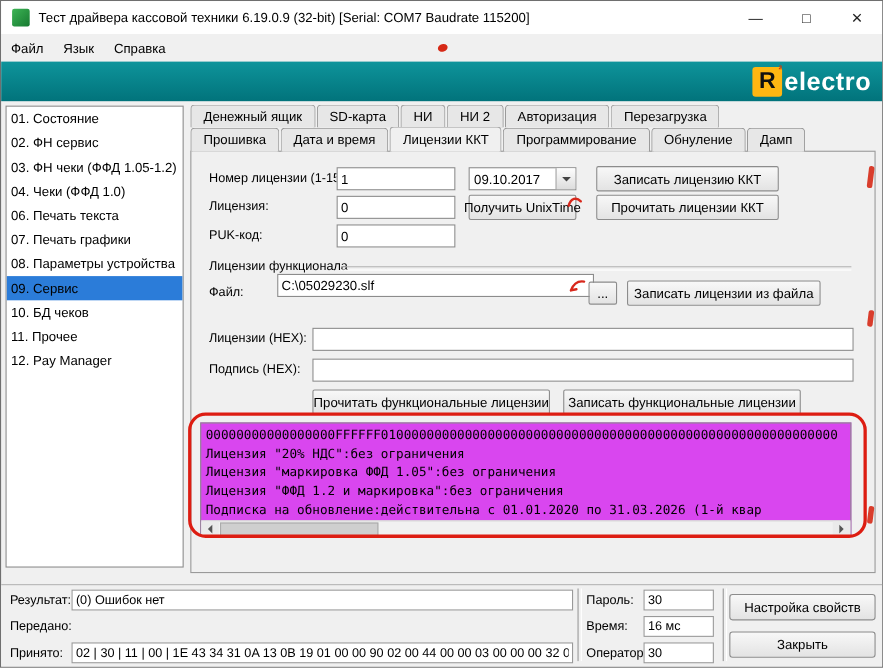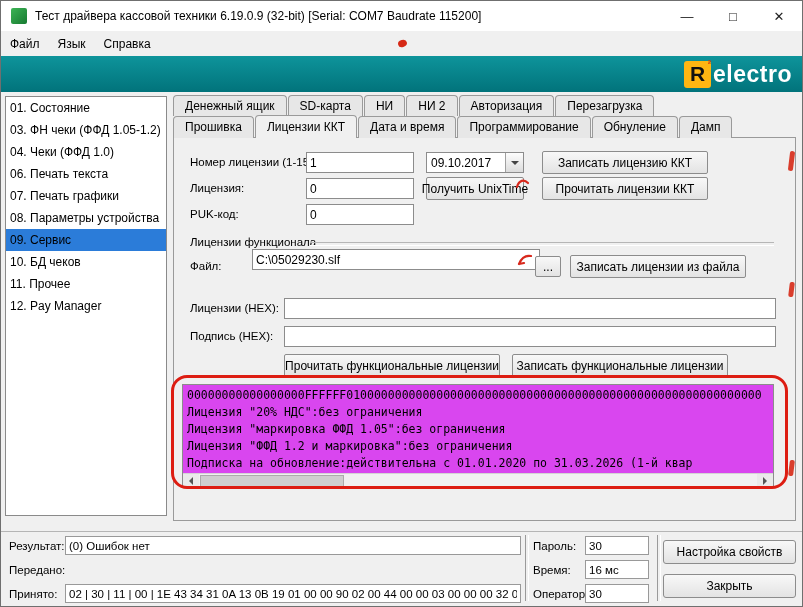--- a/index.html
+++ b/index.html
@@ -87,20 +87,21 @@
     <div class="logo-r">
       <span>R</span>
       <span class="logo-sup">²</span>
     </div>
     <div class="logo-text">electro</div>
   </div>
 </div>
 
 <div class="sidebar">
   <div class="side-item">01. Состояние</div>
+  <div class="side-item">02. ФН сервис</div>
   <div class="side-item">03. ФН чеки (ФФД 1.05-1.2)</div>
   <div class="side-item">04. Чеки (ФФД 1.0)</div>
   <div class="side-item">06. Печать текста</div>
   <div class="side-item">07. Печать графики</div>
   <div class="side-item">08. Параметры устройства</div>
   <div class="side-item selected">09. Сервис</div>
   <div class="side-item">10. БД чеков</div>
   <div class="side-item">11. Прочее</div>
   <div class="side-item">12. Pay Manager</div>
 </div>
@@ -108,22 +109,22 @@
 <div class="tabs-row1">
   <div class="tab">Денежный ящик</div>
   <div class="tab">SD-карта</div>
   <div class="tab">НИ</div>
   <div class="tab">НИ 2</div>
   <div class="tab">Авторизация</div>
   <div class="tab">Перезагрузка</div>
 </div>
 <div class="tabs-row2">
   <div class="tab">Прошивка</div>
+  <div class="tab">Дата и время</div>
   <div class="tab active">Лицензии ККТ</div>
-  <div class="tab">Дата и время</div>
   <div class="tab">Программирование</div>
   <div class="tab">Обнуление</div>
   <div class="tab">Дамп</div>
 </div>
 
 <div class="panel">
 
   <div class="lbl" style="left:16px;top:18px;">Номер лицензии (1-15)</div>
   <input class="inp" style="left: 132px; top: 14px; width: 108px;" value="1">
   <div class="combo" style="left:252px;top:14px;width:98px;">

